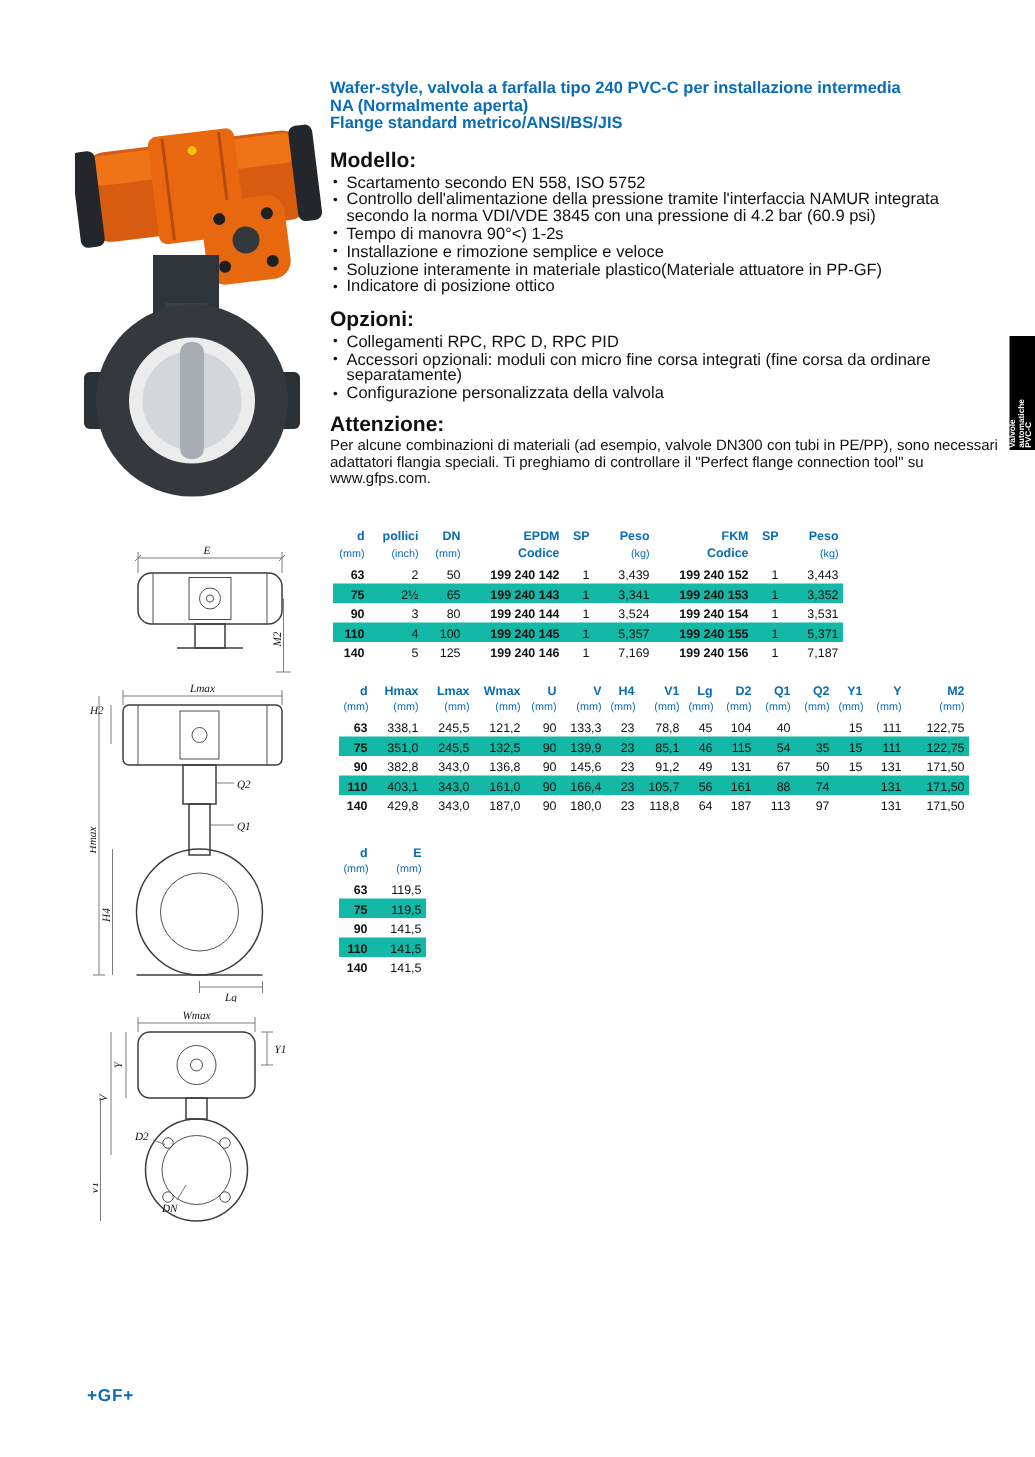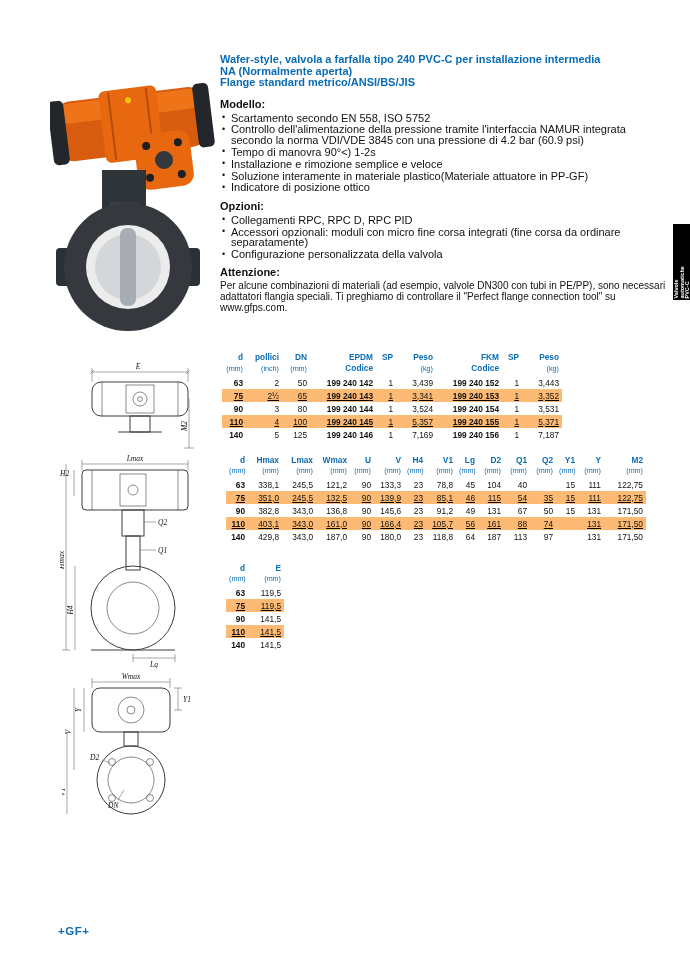--- a/index.html
+++ b/index.html
@@ -3,40 +3,40 @@
 <meta charset="utf-8">
 <style>
   * { margin:0; padding:0; box-sizing:border-box; }
   html,body { background:#ffffff; }
   body { font-family:"Liberation Sans", sans-serif; }
   .page { position:relative; width:690px; height:971px; background:#fff; overflow:hidden; }
 
   
   .text-col { position:absolute; left:220px; top:54px; width:448px; color:#111; }
   .title { color:#0a6cb5; font-weight:bold; font-size:11px; line-height:11.5px; margin-bottom:9px; }
-  .sec-label { font-weight:bold; font-size:11px; margin:7px 0 3px 0; color:#111; }
+  .sec-label { font-weight:bold; font-size:14px; margin:7px 0 3px 0; color:#111; }
   ul.bullets { list-style:none; font-size:11px; line-height:10.4px; }
   ul.bullets li { position:relative; padding-left:11px; margin-bottom:1.5px; }
   ul.bullets li::before { content:"\2022"; position:absolute; left:2px; top:-0.5px; font-size:9px; }
   .para { font-size:10px; line-height:10.6px; }
 
   
   .side-tab { position:absolute; right:0; top:224px; width:17px; height:76px; background:#000; }
   .side-tab-inner { position:absolute; width:76px; height:17px; left:-29.5px; top:29.5px;
     transform:rotate(-90deg); color:#fff; font-size:5.5px; line-height:5.7px; font-weight:bold;
     padding-left:2px; }
 
   
   table.gf { position:absolute; border-collapse:collapse; table-layout:fixed; }
   table.gf th { color:#0a6cb5; font-weight:bold; font-size:8.3px; text-align:right; padding:1px 3px; white-space:nowrap; }
   table.gf tr.units th { font-weight:normal; font-size:7.2px; padding-top:0; padding-bottom:3px;margin-left:32px; }
   table.gf tr.units th.strong { font-weight:bold; font-size:8.3px; }
   table.gf td { font-size:8.3px; color:#111; text-align:right; padding:1.5px 3px; white-space:nowrap; }
   table.gf td.bold { font-weight:bold; }
-  table.gf tbody tr.alt { background:#fdba74;text-decoration:underline; }
+  table.gf tbody tr.alt { background:#14b8a6; }
   #t-order { left:222px; top:351px; }
   #t-dim   { left:226px; top:454px; }
   #t-e     { left:226px; top:562px; }
 
   
   .photo { position:absolute; left:50px; top:52px; }
   .dwg1 { position:absolute; left:88px;  top:362px; }
   .dwg2 { position:absolute; left:60px;  top:452px; }
   .dwg3 { position:absolute; left:62px;  top:672px; }
   .ln  { fill:none; stroke:#3c3c3c; stroke-width:1; }

